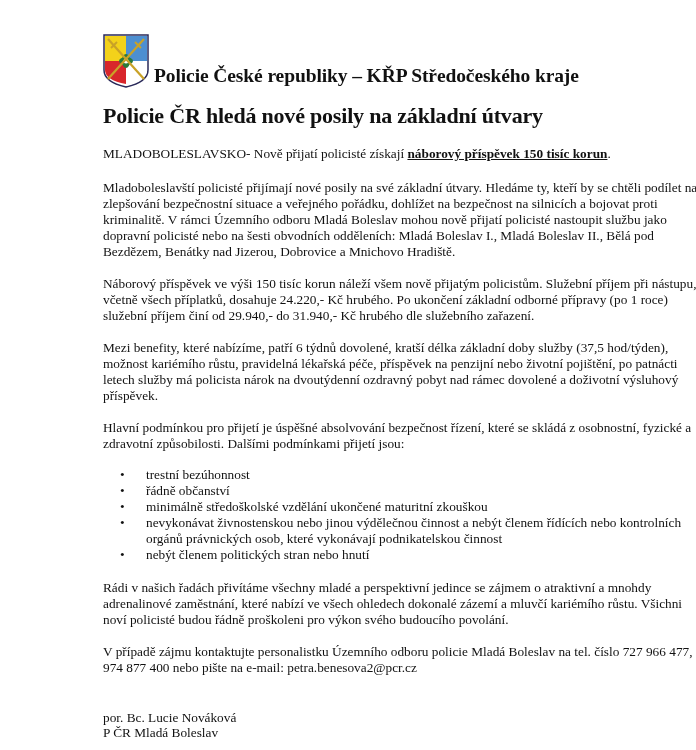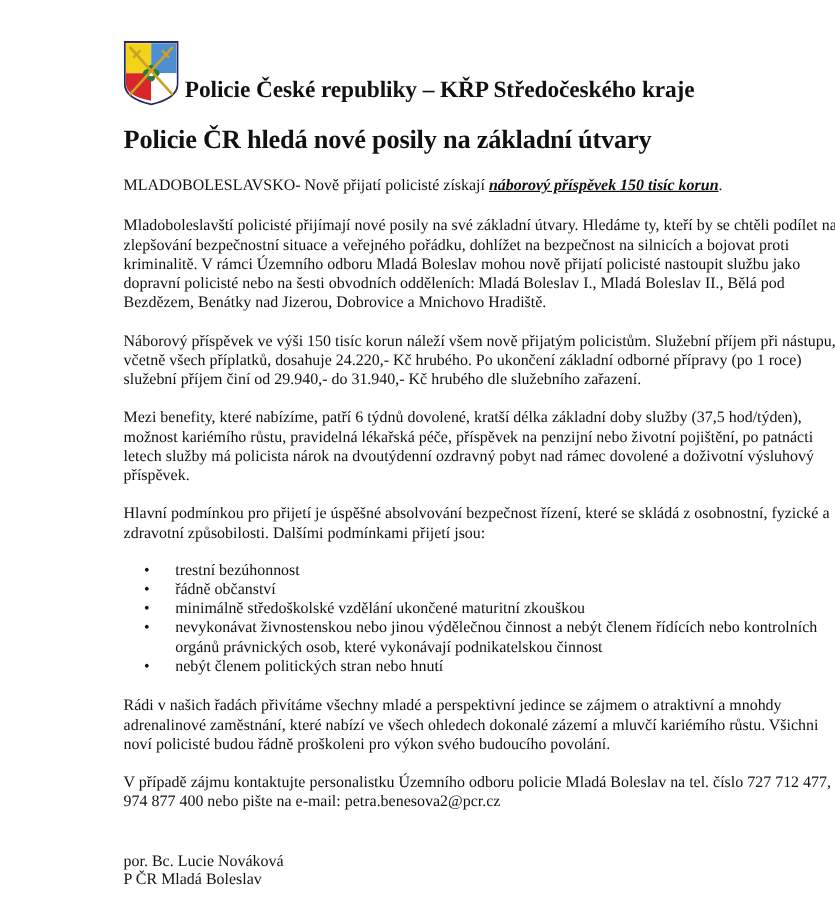--- a/index.html
+++ b/index.html
@@ -59,21 +59,20 @@
       font-size: 13.3px;
       line-height: 16px;
     }
     p {
       margin: 0 0 16px 0;
     }
     .lead { margin-bottom: 18px; }
     .lead .u {
       font-weight: bold;
       text-decoration: underline;
-      font-style: italic;
     }
     .bold { font-weight: normal; }
     ul.conditions {
       margin: 0 0 17px 0;
       padding: 0 0 0 43px;
       list-style: none;
     }
     ul.conditions li {
       position: relative;
       padding-left: 0;
@@ -133,21 +132,21 @@
     <ul class="conditions">
       <li>trestní bezúhonnost</li>
       <li>řádně občanství</li>
       <li>minimálně středoškolské vzdělání ukončené maturitní zkouškou</li>
       <li>nevykonávat živnostenskou nebo jinou výdělečnou činnost a nebýt členem řídících nebo kontrolních orgánů právnických osob, které vykonávají podnikatelskou činnost</li>
       <li>nebýt členem politických stran nebo hnutí</li>
     </ul>
 
     <p>Rádi v našich řadách přivítáme všechny mladé a perspektivní jedince se zájmem o atraktivní a mnohdy adrenalinové zaměstnání, které nabízí ve všech ohledech dokonalé zázemí a mluvčí kariémího růstu. Všichni noví policisté budou řádně proškoleni pro výkon svého budoucího povolání.</p>
 
-    <p class="bold"><span>V případě zájmu kontaktujte personalistku Územního odboru policie Mladá Boleslav na tel. číslo 727 712 477, 974 877 400  nebo pište na e-mail: </span><span>petra.benesova2@pcr.cz</span></p>
+    <p class="bold"><span>V případě zájmu kontaktujte personalistku Územního odboru policie Mladá Boleslav na tel. číslo 727 966 477, 974 877 400  nebo pište na e-mail: </span><span>petra.benesova2@pcr.cz</span></p>
 
     <div class="signature">
       <div>por. Bc. Lucie Nováková</div>
       <div>P ČR Mladá Boleslav</div>
 
     </div>
 
   </div>
 </div>
 

